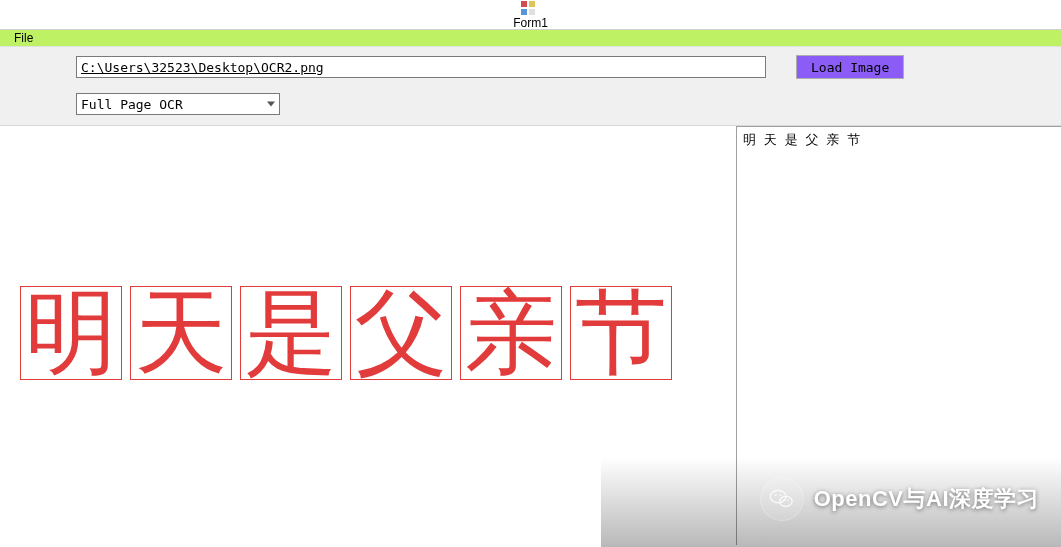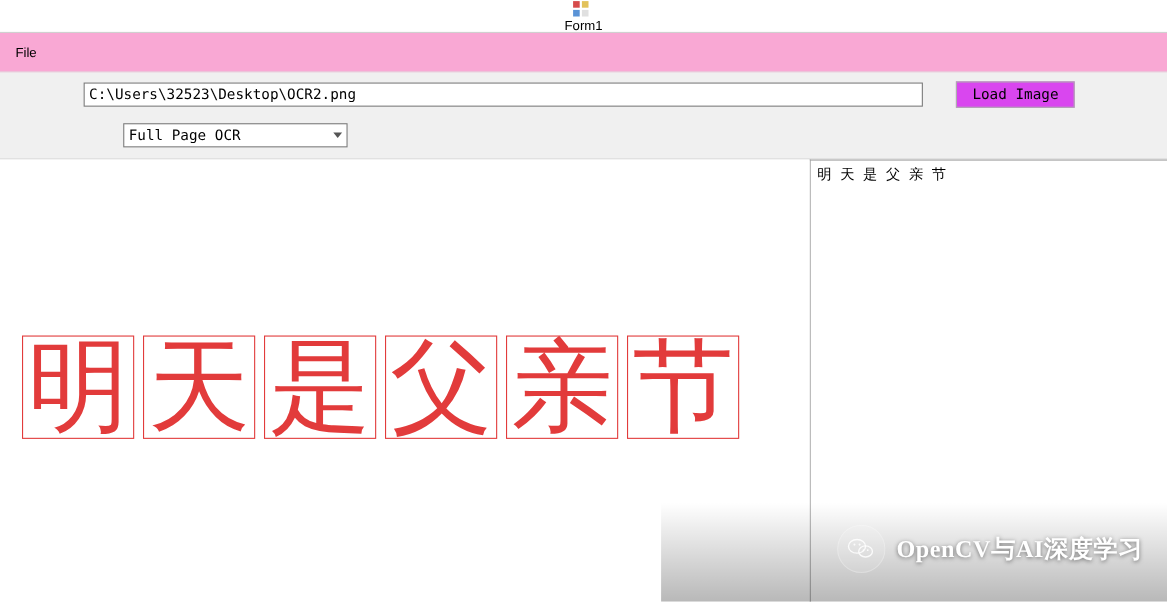--- a/index.html
+++ b/index.html
@@ -24,55 +24,56 @@
     .titlebar-icon {
       width: 16px;
       height: 16px;
       margin-right: 6px;
       display: inline-block;
       position: relative;
     }
     .titlebar-icon svg { display:block; }
     .titlebar-title { font-size: 12px; color: #000; }
     .menubar {
-      height: 36px;
-      background: #f9a8d4;
+      height: 17px;
+      background: #bef264;
       display: flex;
       align-items: center;
       padding: 0 8px;
       border-bottom: 1px solid #e0e0e0;
       text-align: right;
     }
     .menu-item { font-size: 12px; color: #000; padding: 2px 6px; cursor: default; }
     .toolbar {
       background: #f0f0f0;
       padding: 8px 12px 10px 76px;
       border-bottom: 1px solid #d8d8d8;
     }
     .row1 { display: flex; align-items: center; gap: 30px; }
     .path-input {
-      width: 763px;
+      width: 690px;
       height: 22px;
       font-family: "SimSun", "NSimSun", monospace;
       font-size: 13px;
       padding: 2px 4px;
       border: 1px solid #7a7a7a;
       background: #fff;
       color: #000;
+      text-decoration: underline;
     }
     .load-btn {
       height: 24px;
       padding: 0 14px;
       font-family: "SimSun", "NSimSun", monospace;
       font-size: 13px;
-      background: #d946ef;
+      background: #8b5cf6;
       border: 1px solid #adadad;
       cursor: pointer;
     }
-    .row2 { display: flex; align-items: center; margin-top: 14px; gap: 78px; margin-left: 36px; }
+    .row2 { display: flex; align-items: center; margin-top: 14px; gap: 78px; }
     .mode-select {
       width: 204px;
       height: 22px;
       font-family: "SimSun", "NSimSun", monospace;
       font-size: 13px;
       border: 1px solid #7a7a7a;
       background: #fff;
       padding: 0 18px 0 4px;
       position: relative;
       display: flex;
@@ -141,21 +142,21 @@
       pointer-events: none;
       z-index: 50;
     }
     .wm-circle {
       width: 44px; height: 44px; border-radius: 50%;
       background: rgba(255,255,255,0.12);
       display: flex; align-items: center; justify-content: center;
       box-shadow: 0 0 0 1px rgba(255,255,255,0.25) inset;
     }
     .wm-text {
-      font-family: Liberation Serif, serif;
+      font-family: Liberation Sans, sans-serif;
       font-size: 22px;
       font-weight: 600;
       text-shadow: 0 1px 4px rgba(0,0,0,0.5);
       color: #fff;
       letter-spacing: 0.5px;
     }
     .overlay-dark {
       position: absolute;
       right: 0; bottom: 0;
       width: 460px; height: 90px;

